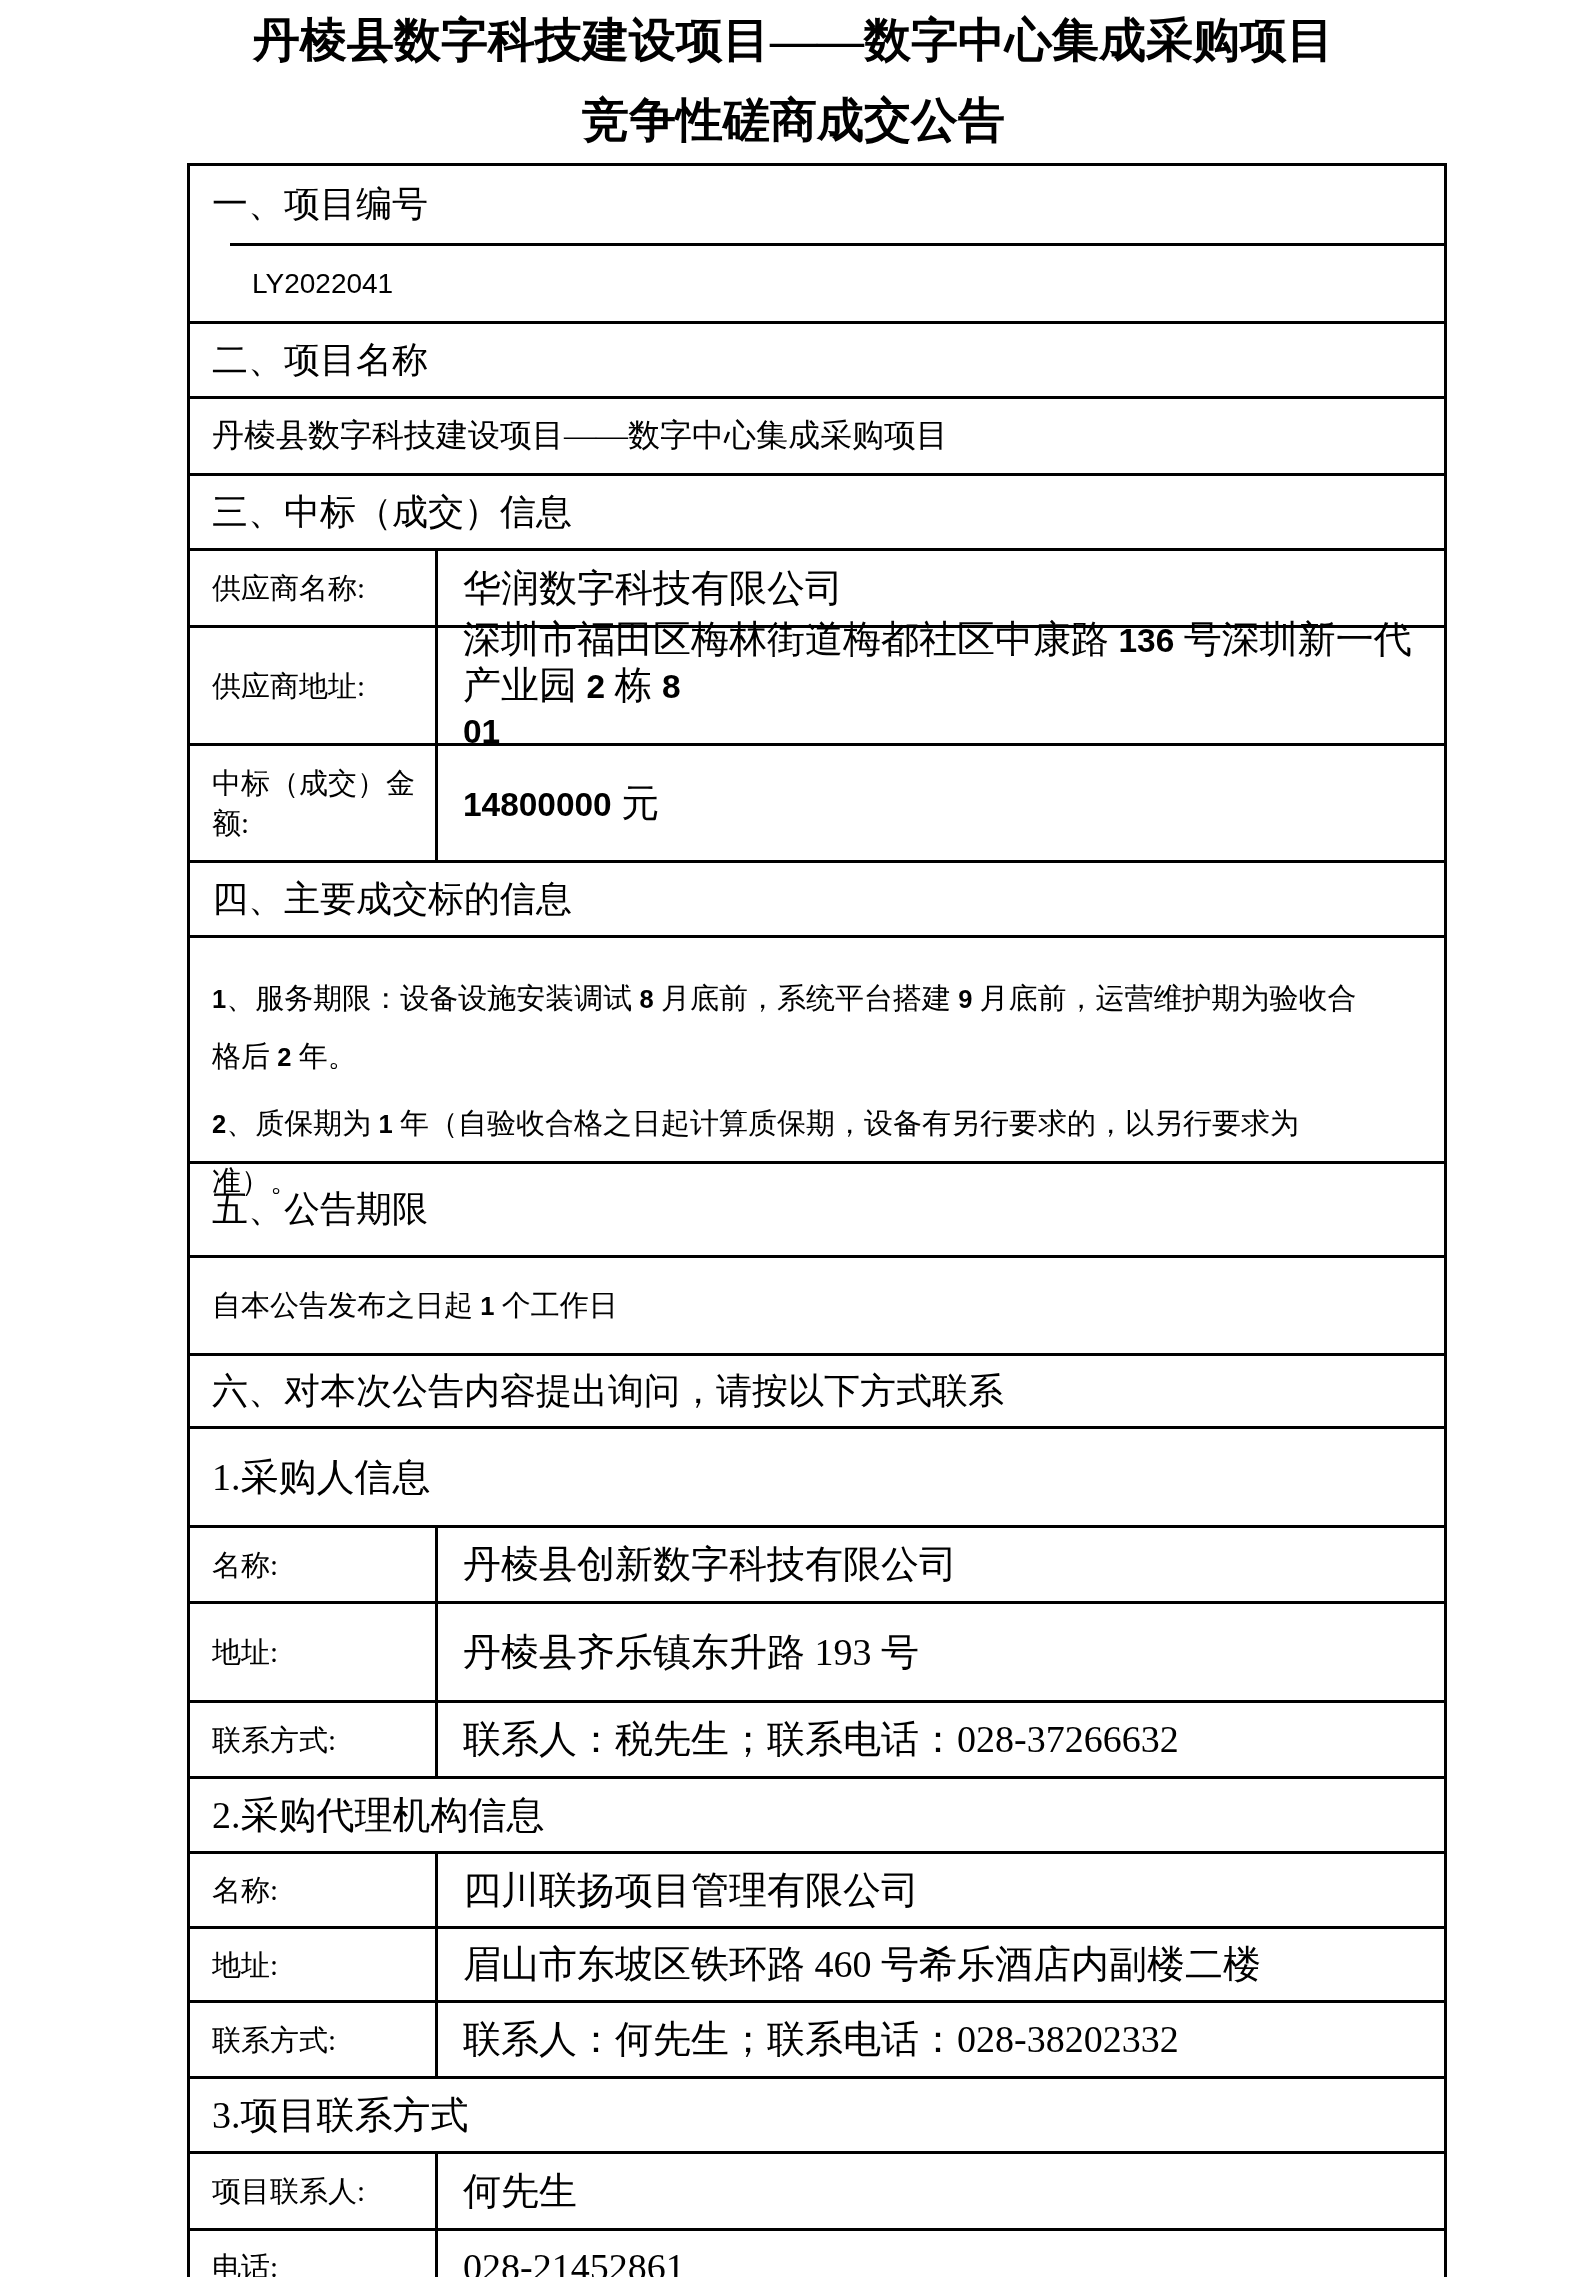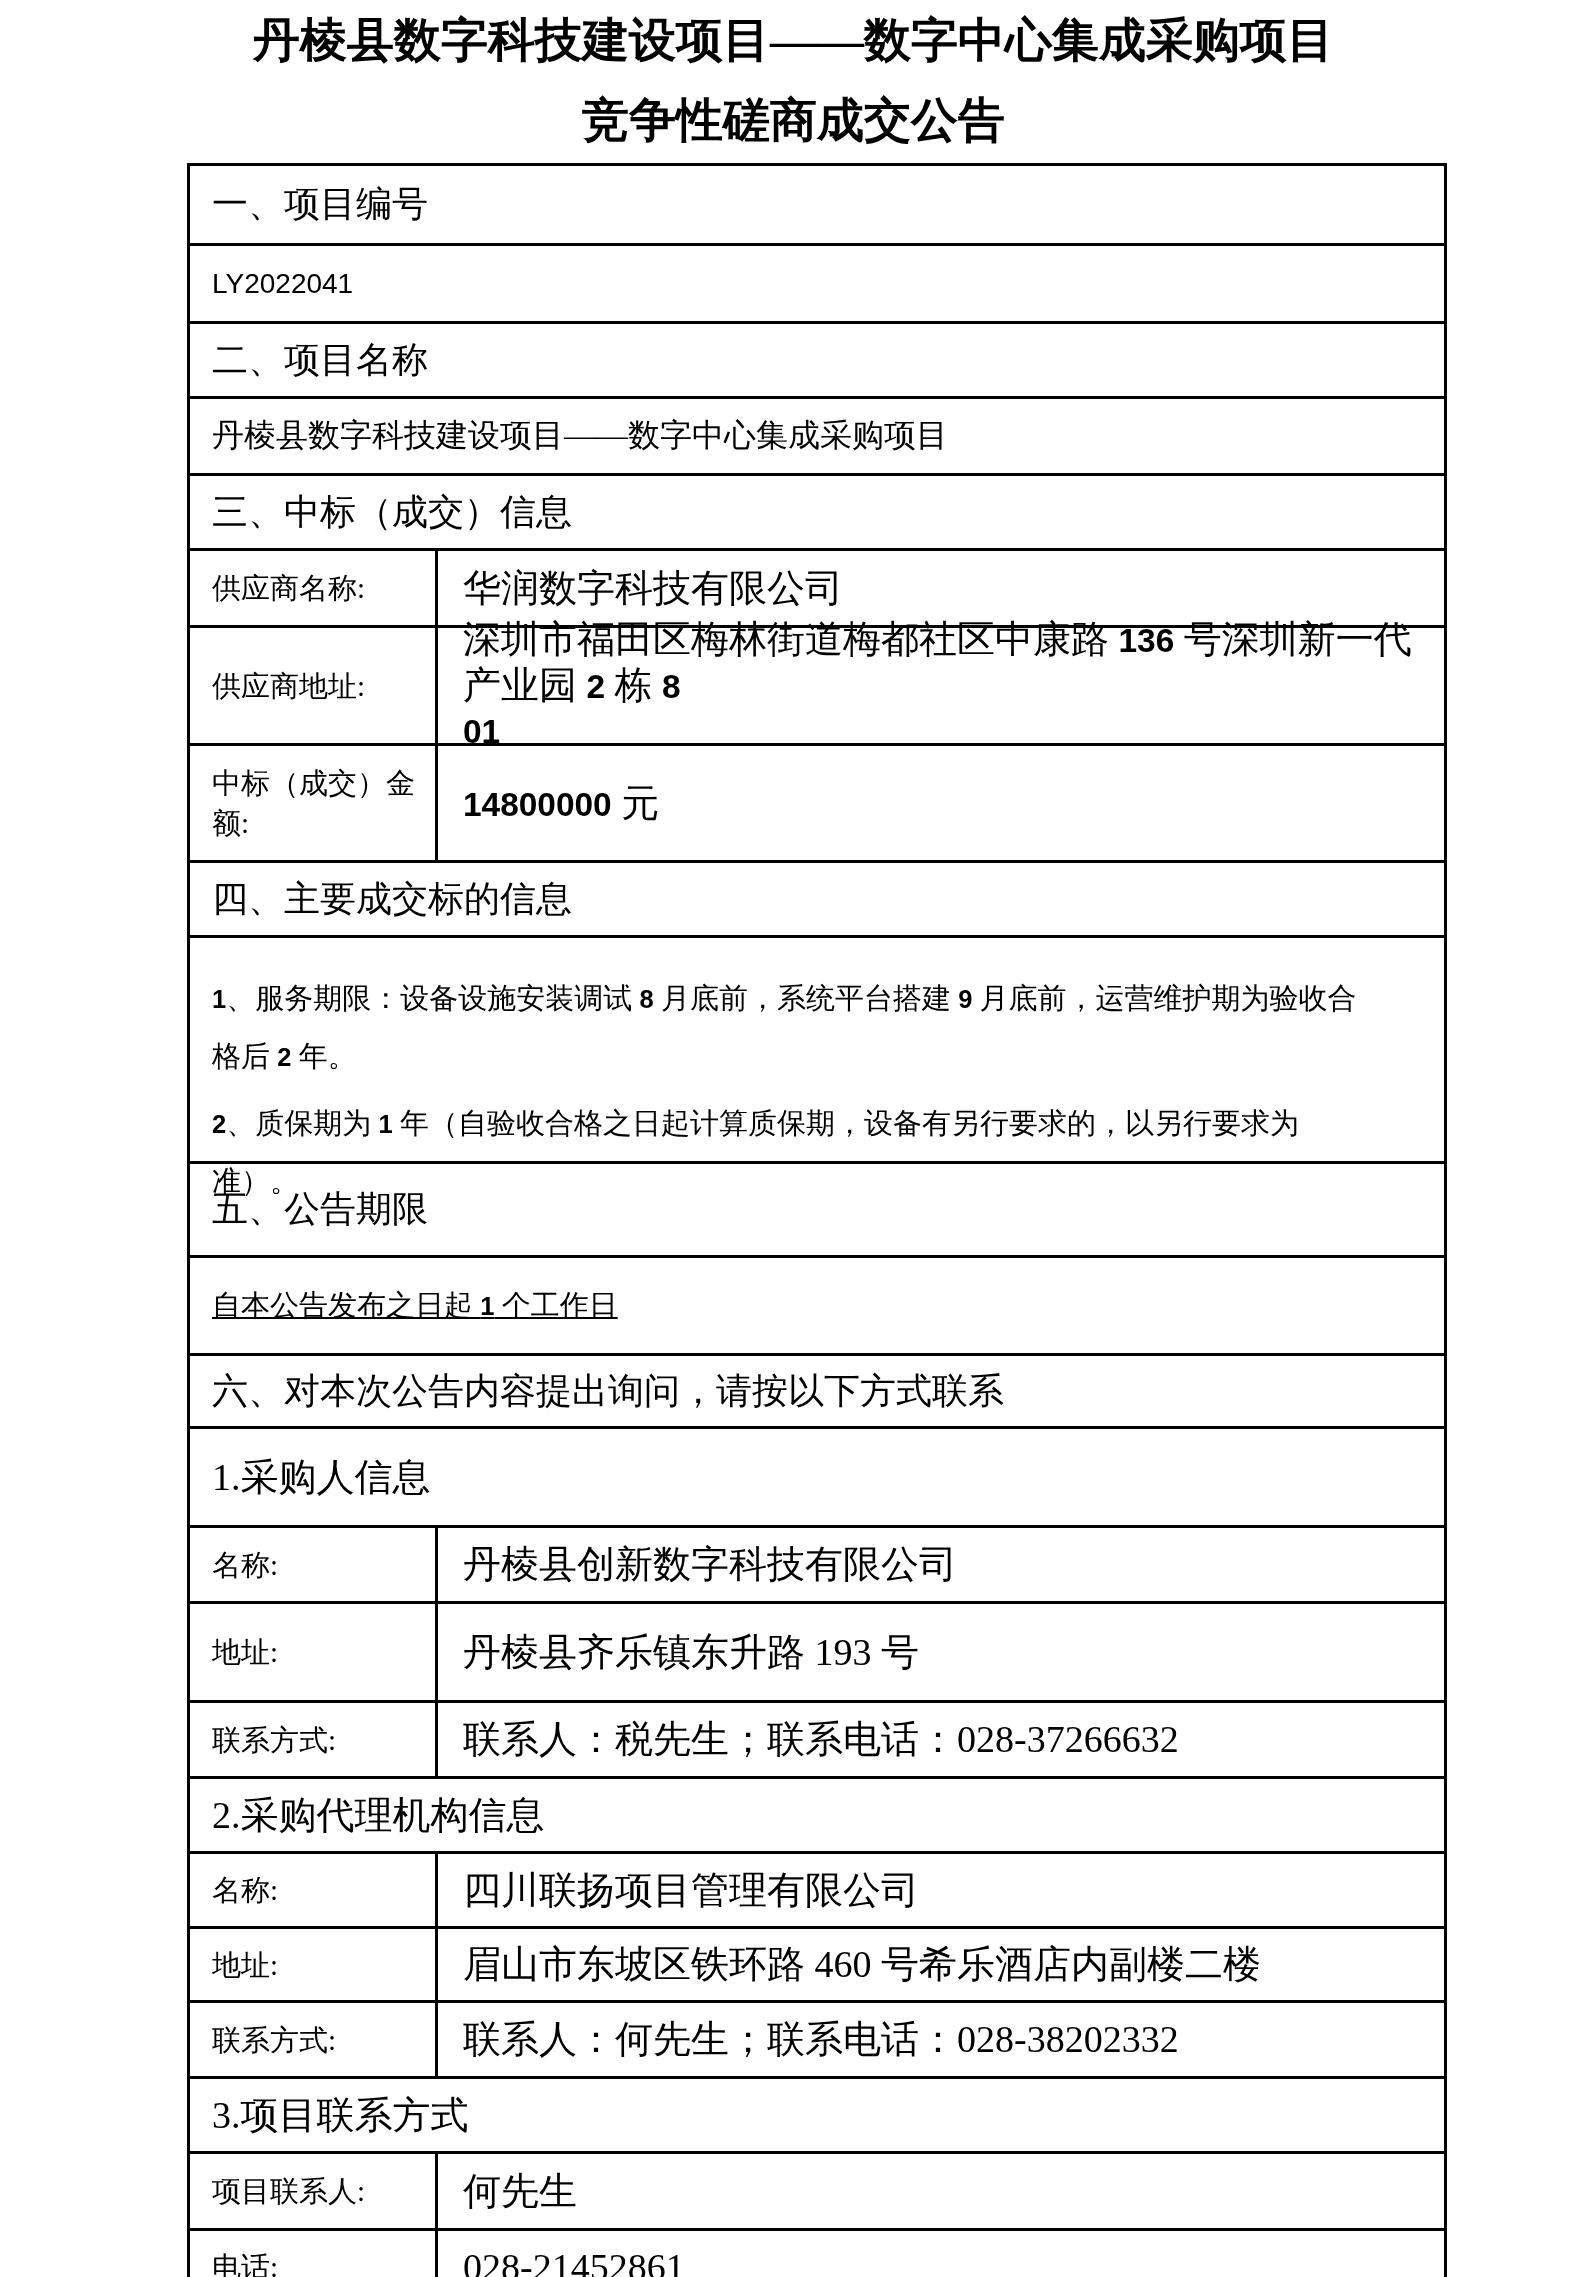--- a/index.html
+++ b/index.html
@@ -35,24 +35,24 @@
 
   
   .hdr{
     font-family:"Liberation Sans","DejaVu Sans",sans-serif;
     font-weight:400;font-size:36px;padding-left:22px;
   }
 
   
   .full{font-size:38px;padding-left:22px;padding-right:25px;}
   .full.mid{font-size:32px;}
-  .full.small{font-size:29px;text-decoration:underline;}
+  .full.small{font-size:29px;}
   .full.latin{
     font-family:"Liberation Sans","DejaVu Sans",sans-serif;
-    font-size:28px;font-weight:500;
+    font-size:28px;font-weight:500;margin-left:40px;
   }
 
   
   .lbl{
     width:248px;min-width:248px;box-sizing:border-box;align-self:stretch;
     border-right:3px solid #000;
     display:flex;align-items:center;
     font-size:29px;line-height:40px;
     padding-left:22px;padding-right:6px;
   }

